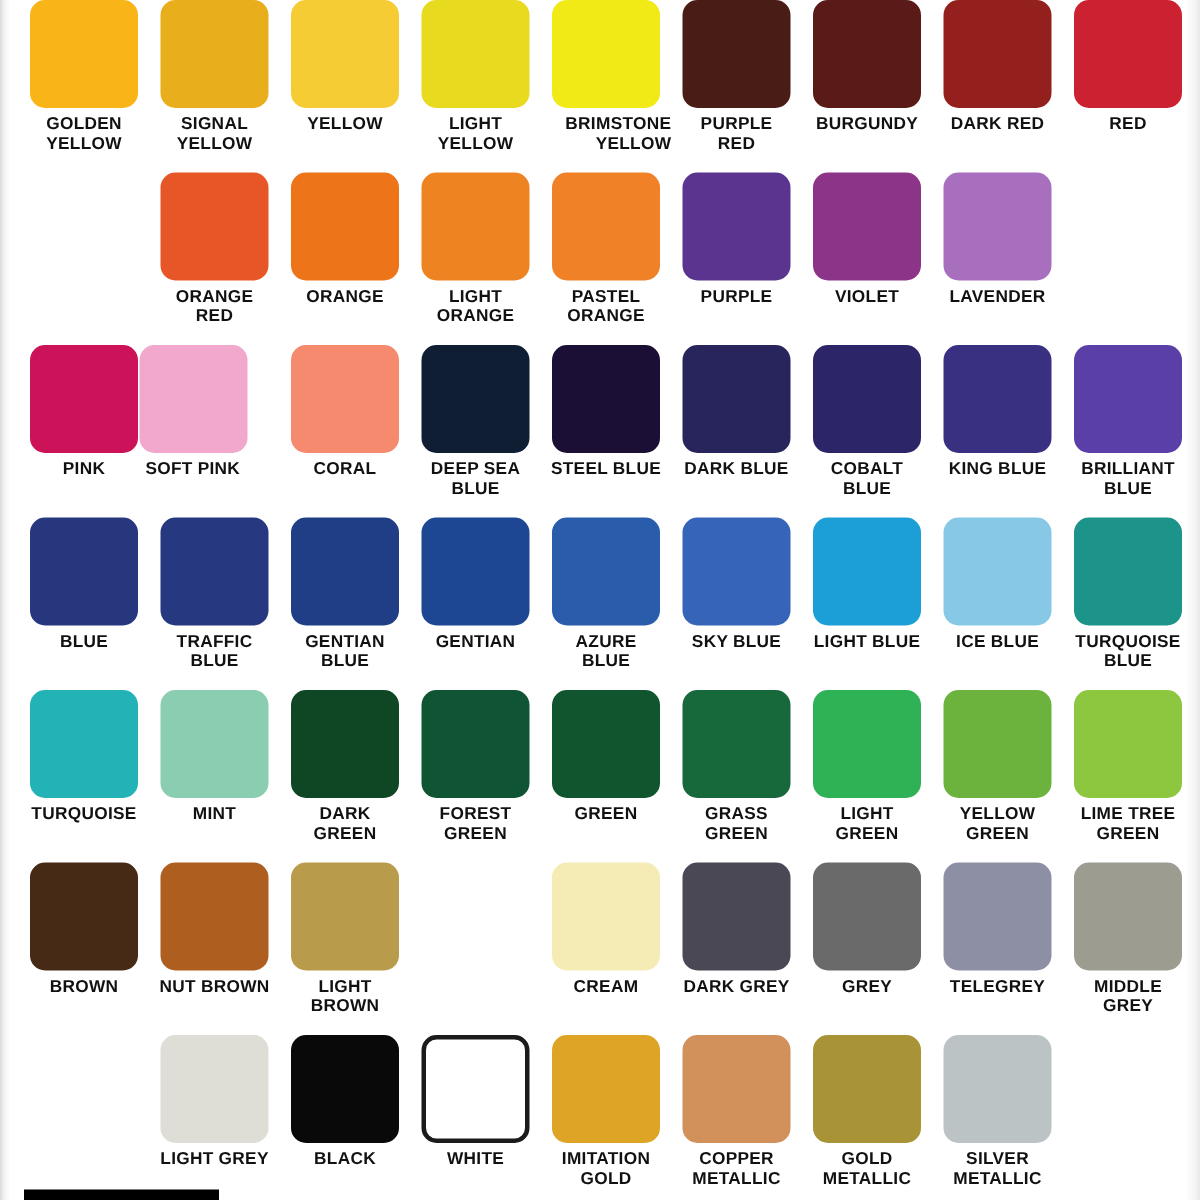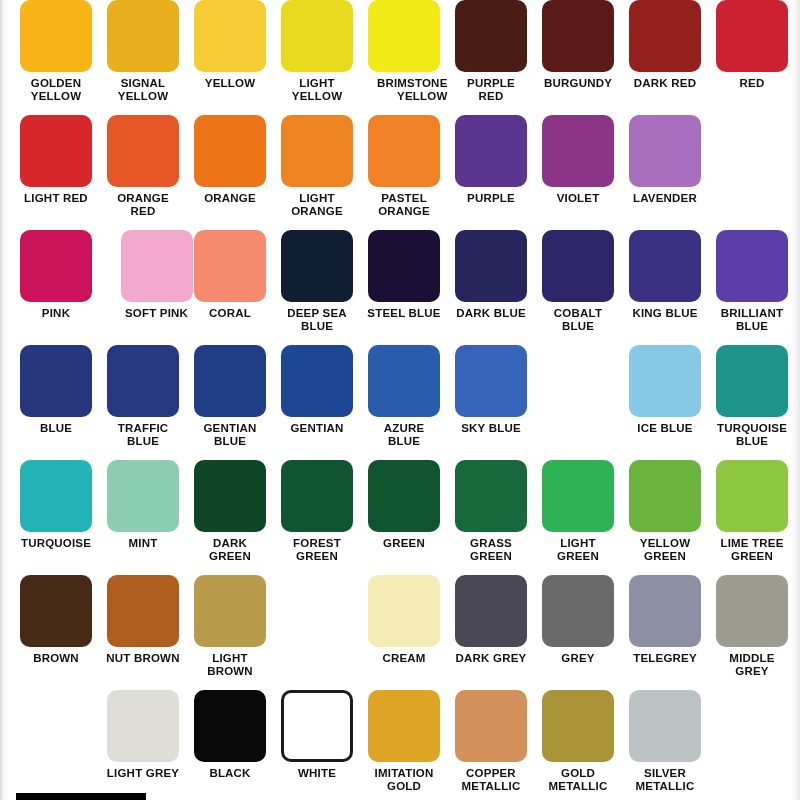--- a/index.html
+++ b/index.html
@@ -128,24 +128,20 @@
         <div class="cell" style="left: 621.5px;">
           <div class="swatch" style="background: rgb(147, 32, 29);"></div>
           <div class="label">DARK RED</div>
         </div>
         <div class="cell" style="left: 708.5px;">
           <div class="swatch" style="background: rgb(204, 33, 48);"></div>
           <div class="label">RED</div>
         </div>
       </div>
       <div class="row" style="height: 115px;">
-        <div class="cell" style="left: 12.5px;">
-          <div class="swatch" style="background: rgb(215, 39, 42);"></div>
-          <div class="label">LIGHT RED</div>
-        </div>
         <div class="cell" style="left: 99.5px;">
           <div class="swatch" style="background: rgb(231, 86, 38);"></div>
           <div class="label">ORANGE
 RED</div>
         </div>
         <div class="cell" style="left: 186.5px;">
           <div class="swatch" style="background: rgb(238, 116, 25);"></div>
           <div class="label">ORANGE</div>
         </div>
         <div class="cell" style="left: 273.5px;">
@@ -169,21 +165,21 @@
         <div class="cell" style="left: 621.5px;">
           <div class="swatch" style="background: rgb(167, 111, 190);"></div>
           <div class="label">LAVENDER</div>
         </div>
       </div>
       <div class="row" style="height: 115px;">
         <div class="cell" style="left: 12.5px;">
           <div class="swatch" style="background: rgb(204, 18, 88);"></div>
           <div class="label">PINK</div>
         </div>
-        <div class="cell" style="left: 113px;">
+        <div class="cell" style="left: 85px;">
           <div class="swatch" style="background: rgb(242, 168, 204);"></div>
           <div class="label">SOFT PINK</div>
         </div>
         <div class="cell" style="left: 186.5px;">
           <div class="swatch" style="background: rgb(245, 138, 110);"></div>
           <div class="label">CORAL</div>
         </div>
         <div class="cell" style="left: 273.5px;">
           <div class="swatch" style="background: rgb(16, 30, 51);"></div>
           <div class="label">DEEP SEA
@@ -232,20 +228,24 @@
           <div class="label">GENTIAN</div>
         </div>
         <div class="cell" style="left: 360.5px;">
           <div class="swatch" style="background: rgb(42, 92, 172);"></div>
           <div class="label">AZURE
 BLUE</div>
         </div>
         <div class="cell" style="left: 447.5px;">
           <div class="swatch" style="background: rgb(54, 100, 184);"></div>
           <div class="label">SKY BLUE</div>
+        </div>
+        <div class="cell" style="left: 534.5px;">
+          <div class="swatch" style="background: rgb(28, 158, 214);"></div>
+          <div class="label">LIGHT BLUE</div>
         </div>
         <div class="cell" style="left: 621.5px;">
           <div class="swatch" style="background: rgb(134, 200, 230);"></div>
           <div class="label">ICE BLUE</div>
         </div>
         <div class="cell" style="left: 708.5px;">
           <div class="swatch" style="background: rgb(29, 148, 137);"></div>
           <div class="label">TURQUOISE
 BLUE</div>
         </div>

